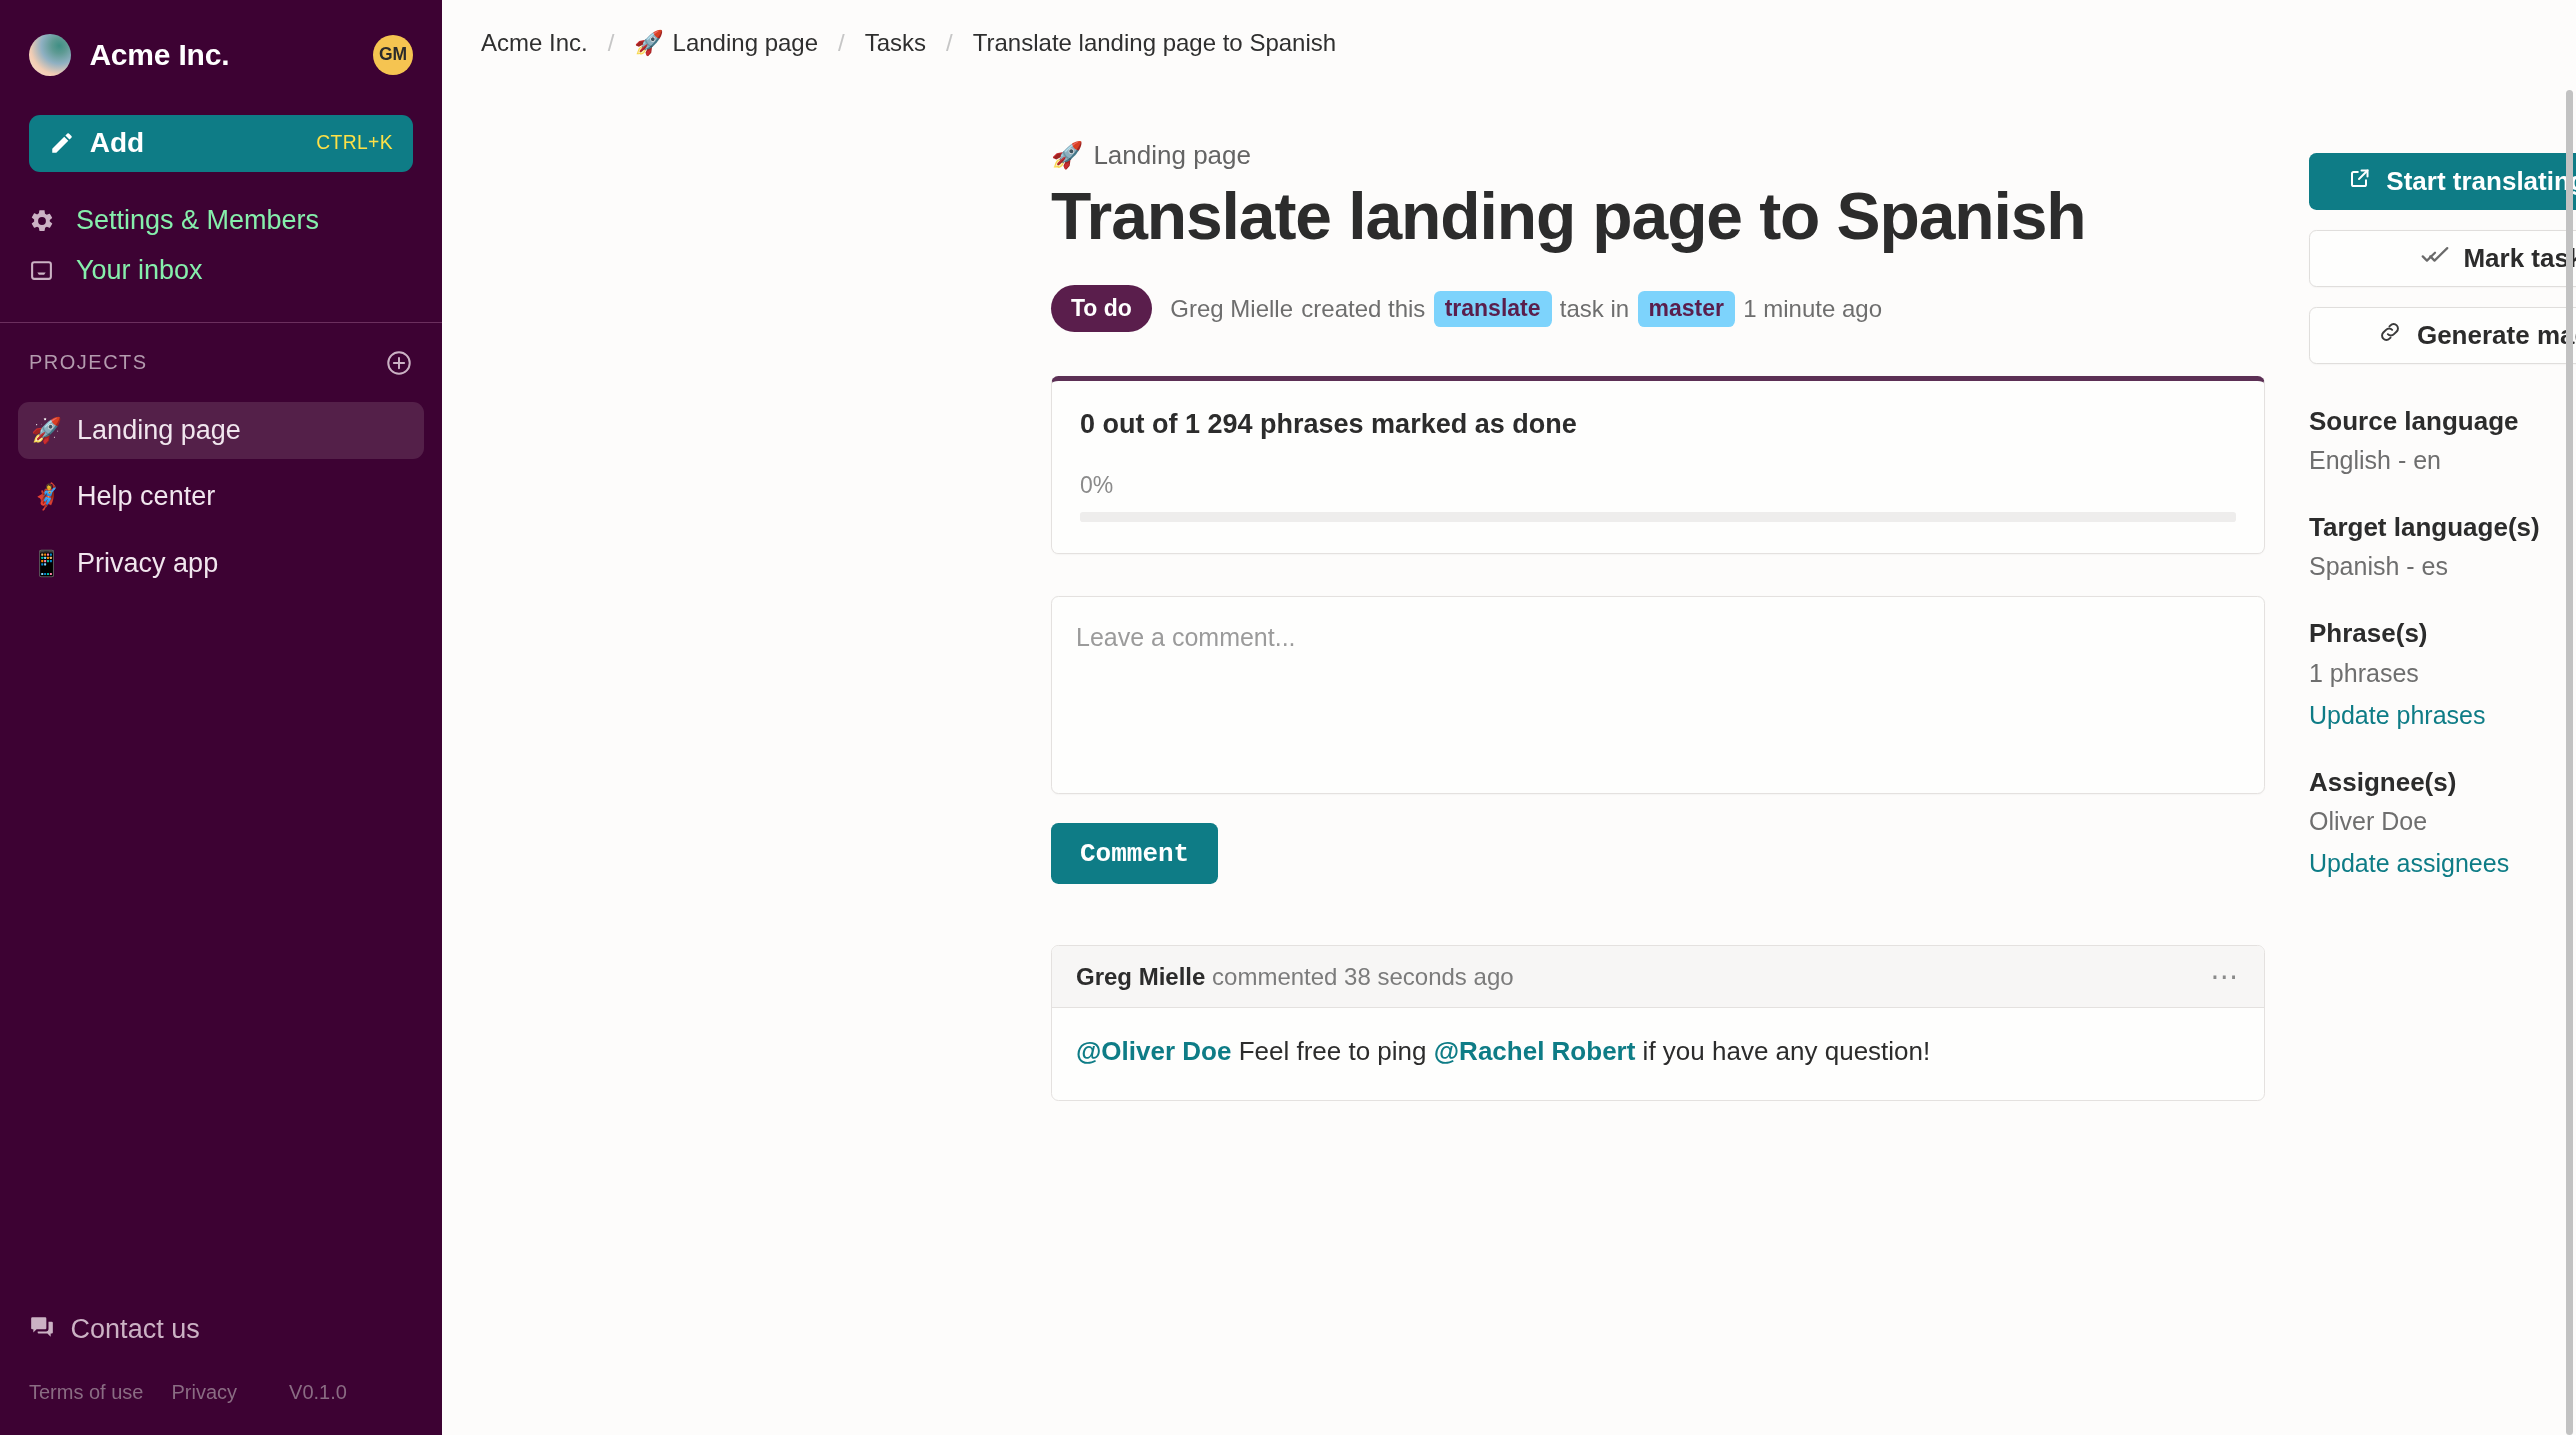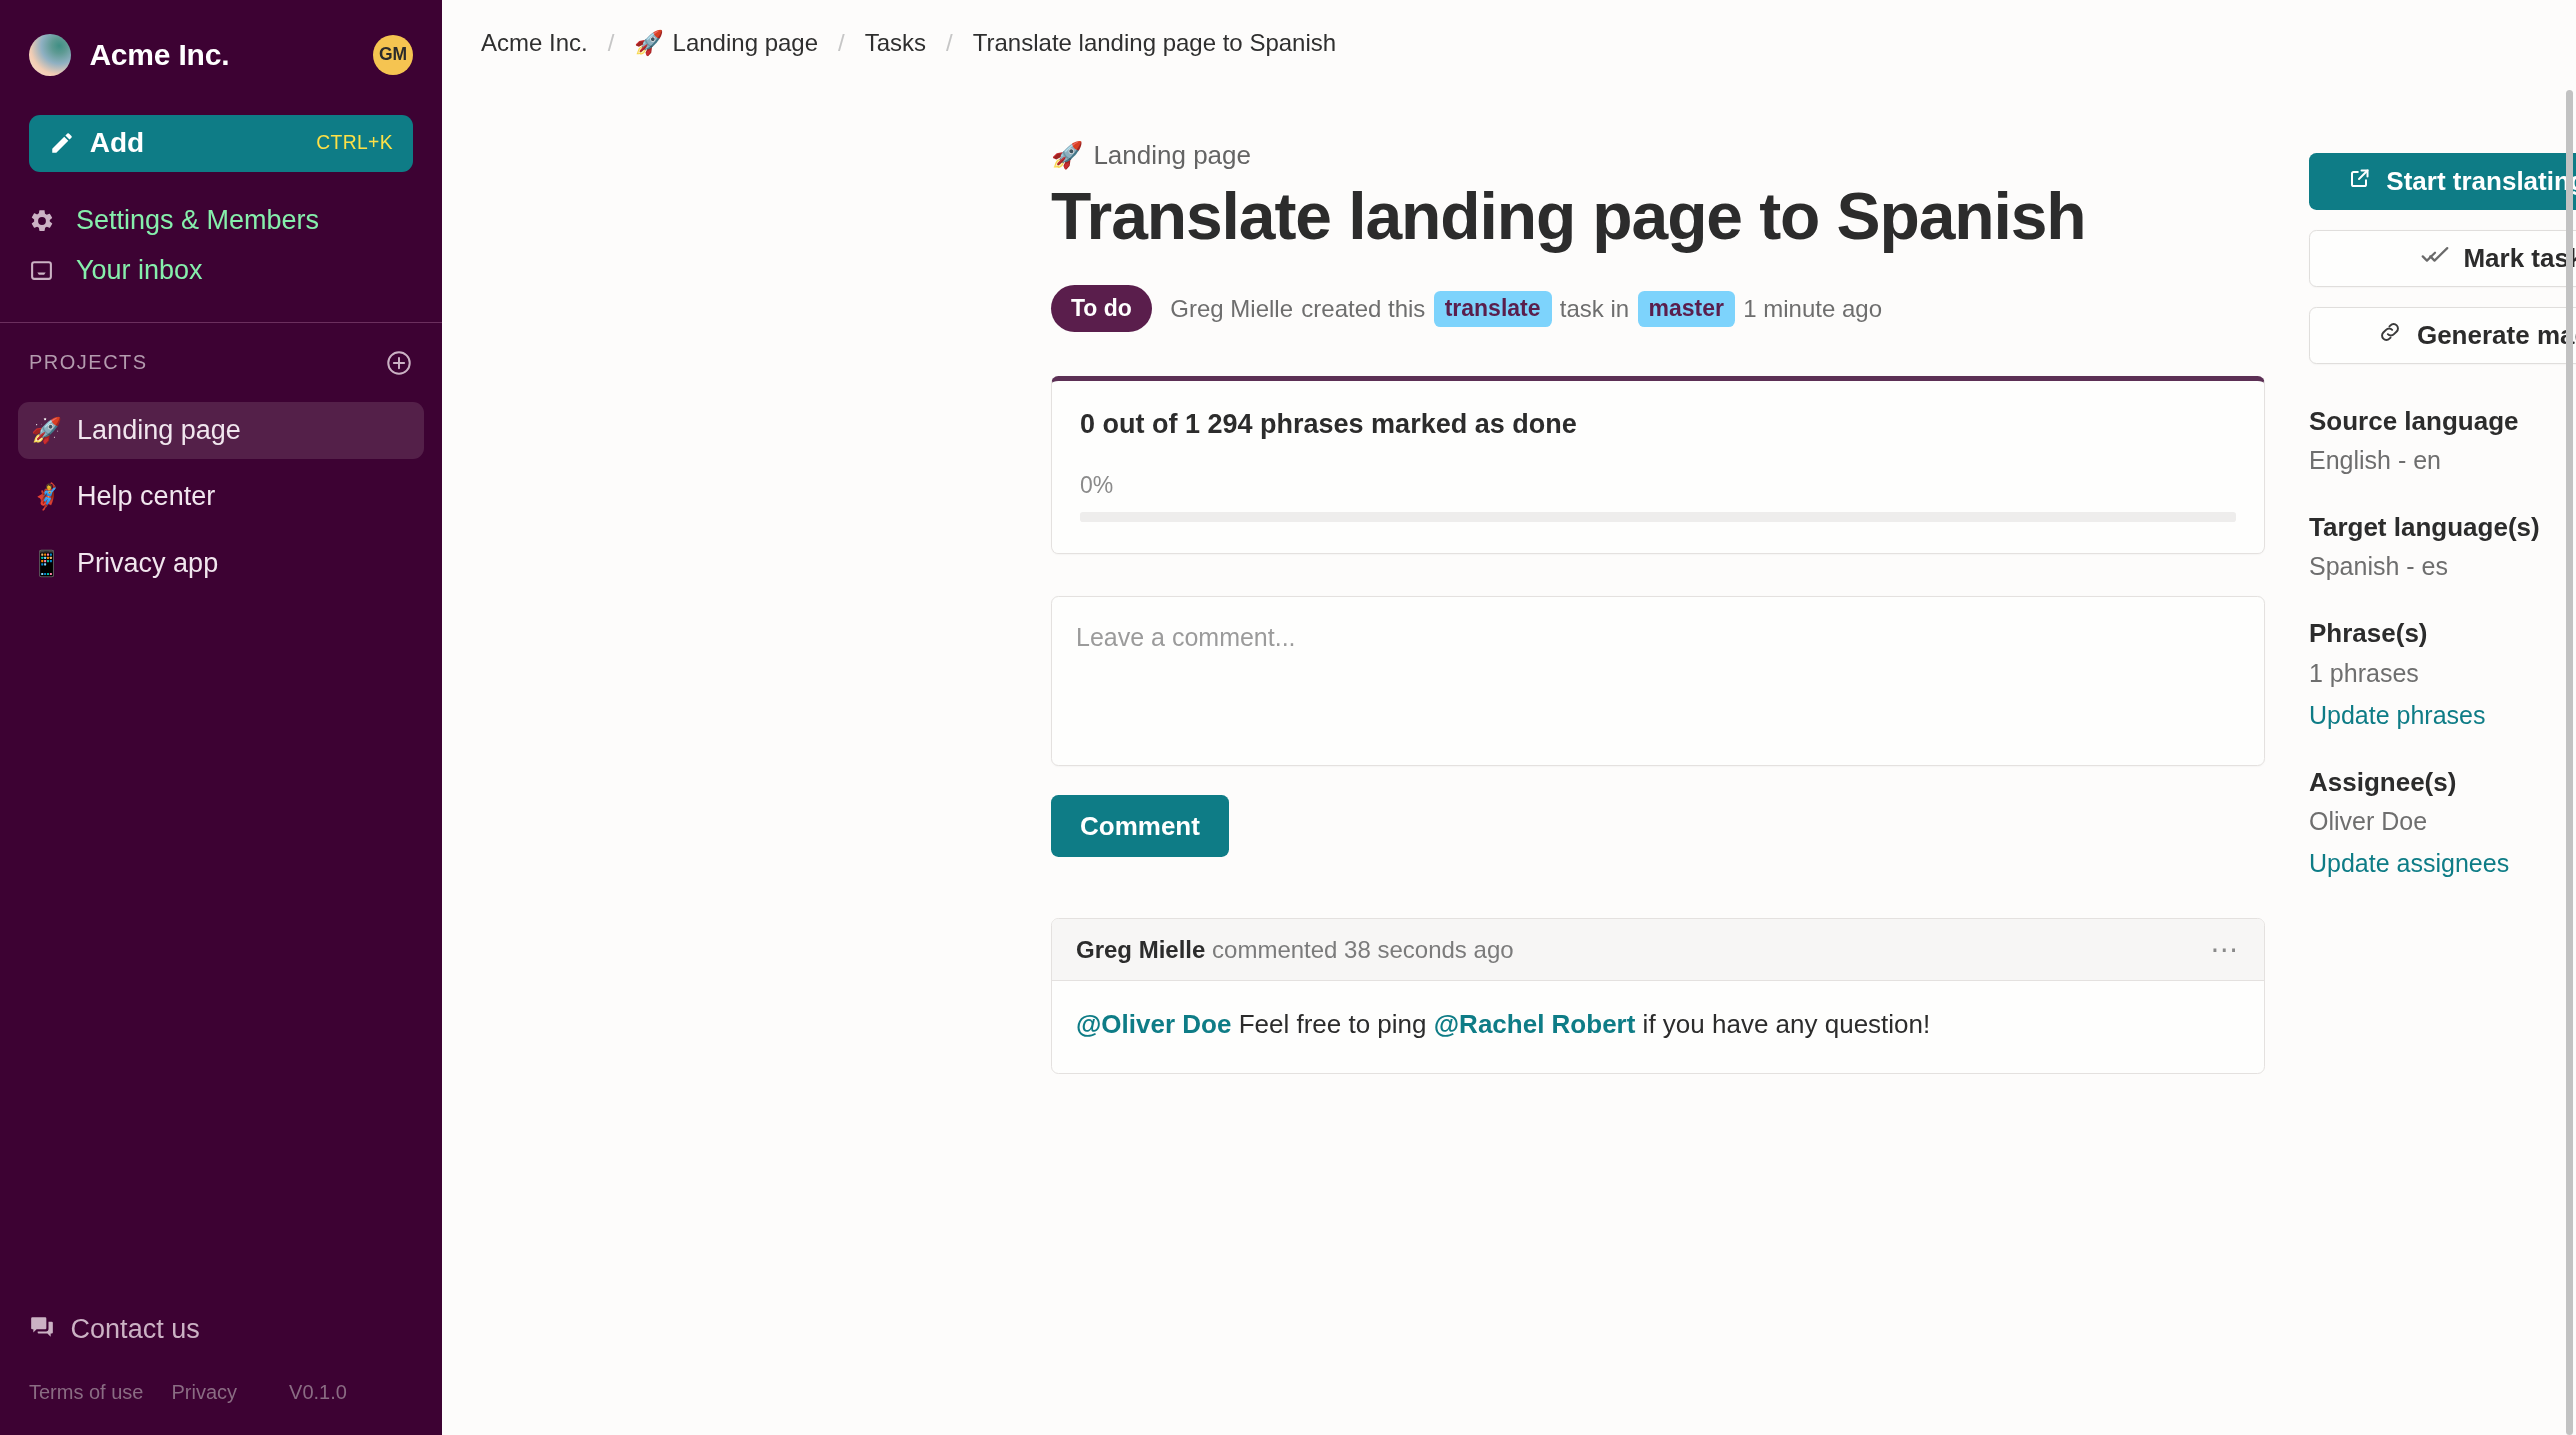--- a/index.html
+++ b/index.html
@@ -176,21 +176,21 @@
     padding: 28px 28px 31px 28px;
     margin-bottom: 42px;
     box-shadow: 0 0.9px 1.8px rgba(0,0,0,0.03);
   }
   .progress-title { font-size: 27px; font-weight: bold; color: #2c2c2c; margin-bottom: 32px; }
   .progress-pct { font-size: 23px; color: #8a8a8a; margin-bottom: 13px; }
   .progress-track { height: 10px; background: #eeedec; border-radius: 2.8px; width: 100%; }
   .progress-fill { height: 10px; background: #5c3055; border-radius: 2.8px; }
 
   .comment-box {
-    width: 100%; height: 170px;
+    width: 100%; height: 198px;
     border: 0.9px solid #e4e1df;
     border-radius: 7.4px;
     background: #fefefd;
     padding: 26px 24px;
     font-size: 25px;
     color: #2c2c2c;
     font-family: inherit;
     resize: none;
     outline: none;
     box-shadow: 0 0.9px 1.8px rgba(0,0,0,0.03);
@@ -201,21 +201,21 @@
     display: flex; align-items: center; gap: 12px;
     margin-top: 20px; font-size: 24px; color: #6b6b6b;
   }
   .comment-btn {
     margin-top: 29px;
     background: #0e7c86; color: #ffffff;
     border: none; border-radius: 7.4px;
     font-size: 26px; font-weight: bold;
     padding: 15.6px 29px;
     cursor: pointer;
-    font-family: Liberation Sans, sans-serif;
+    font-family: Liberation Mono, monospace;
   }
 
   .comment-item {
     margin-top: 61px;
     border: 0.9px solid #e4e1df;
     border-radius: 7.4px;
     overflow: hidden;
     background: #fefefd;
   }
   .ci-head {

